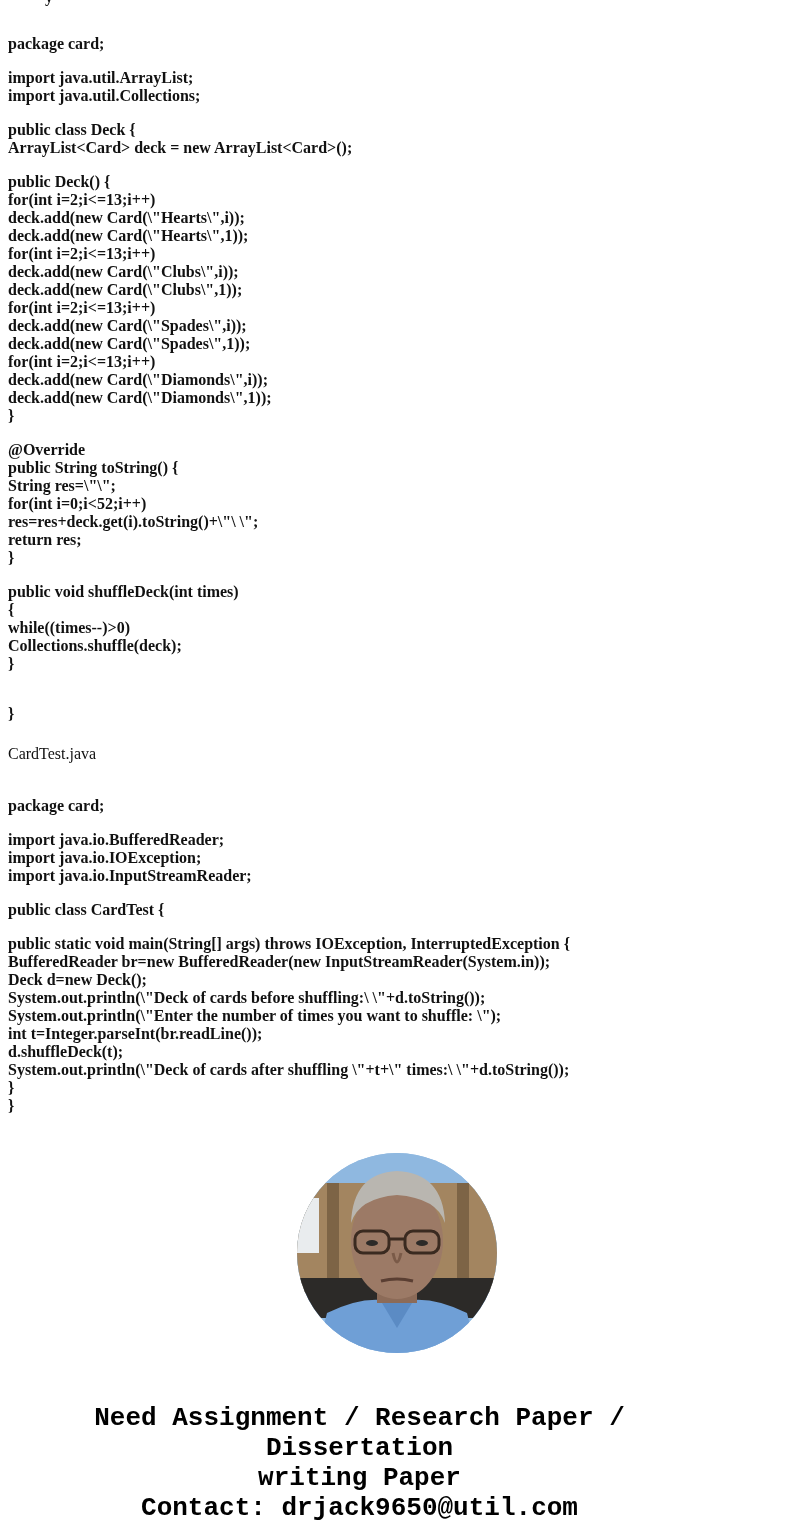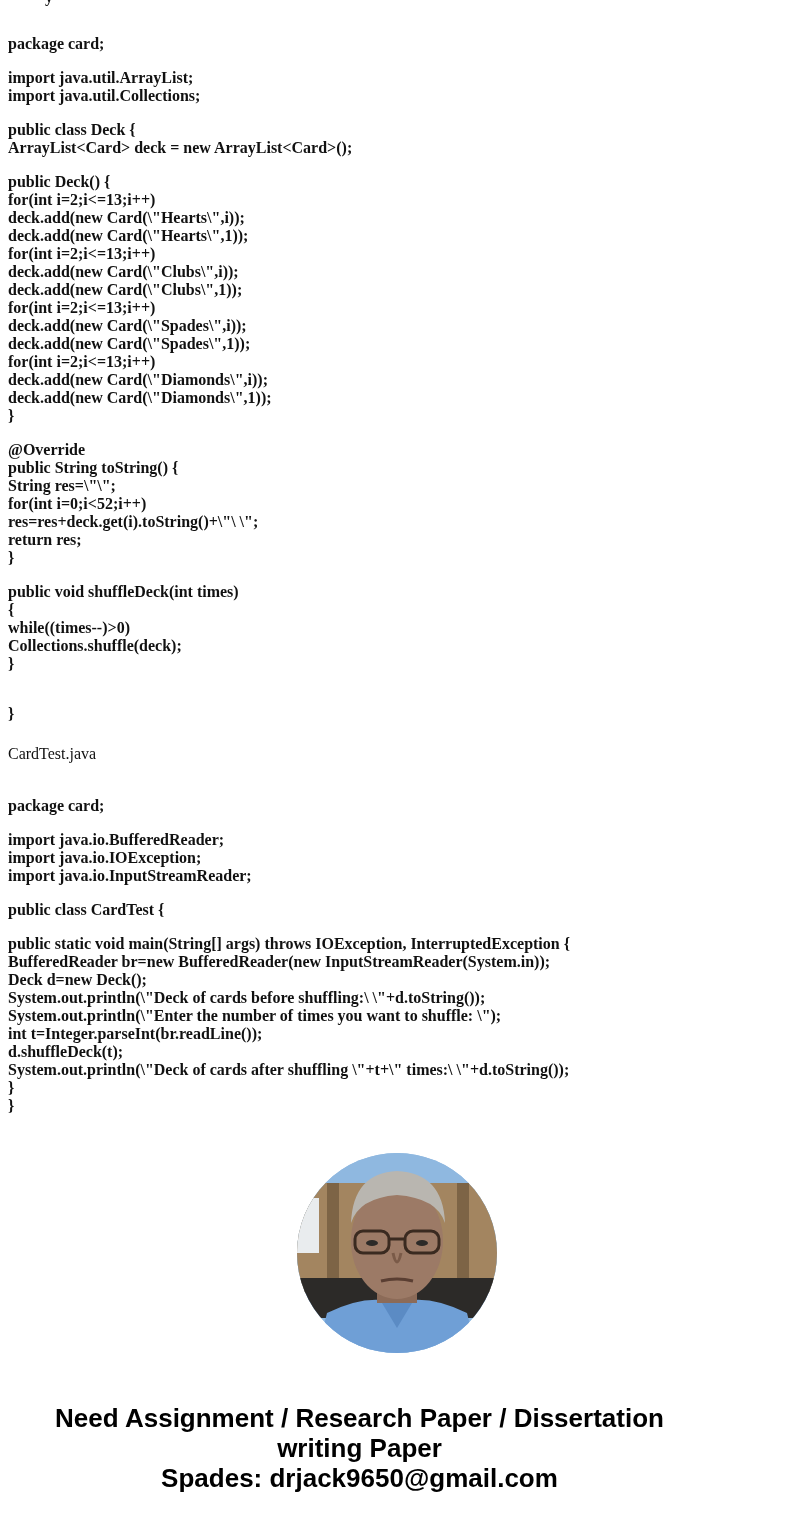--- a/index.html
+++ b/index.html
@@ -47,21 +47,21 @@
       border-radius: 50%;
       overflow: hidden;
       background: #8fb8e0;
     }
     .footer {
       position: absolute;
       left: 0;
       top: 1403px;
       width: 719px;
       text-align: center;
-      font-family: Liberation Sans, sans-serif;
+      font-family: Liberation Mono, monospace;
       font-weight: bold;
       font-size: 26px;
       line-height: 30px;
       color: #000000;
     }
     .footer span { display: block; }
   </style>
 </head>
 <body>
 
@@ -92,14 +92,14 @@
     <ellipse cx="75" cy="90" rx="6" ry="3" fill="#2c2a28"></ellipse>
     <ellipse cx="125" cy="90" rx="6" ry="3" fill="#2c2a28"></ellipse>
     <path d="M96 100 Q100 118 104 100" fill="none" stroke="#7a5a48" stroke-width="3"></path>
     <path d="M84 128 Q100 124 116 128" fill="none" stroke="#5a3e32" stroke-width="3"></path>
   </svg>
 </div>
 
 <div class="footer">
   <span>Need Assignment / Research Paper / Dissertation</span>
   <span>writing Paper</span>
-  <span>Spades: drjack9650@gmail.com</span>
+  <span>Contact: drjack9650@util.com</span>
 </div>
 
 </body></html>

